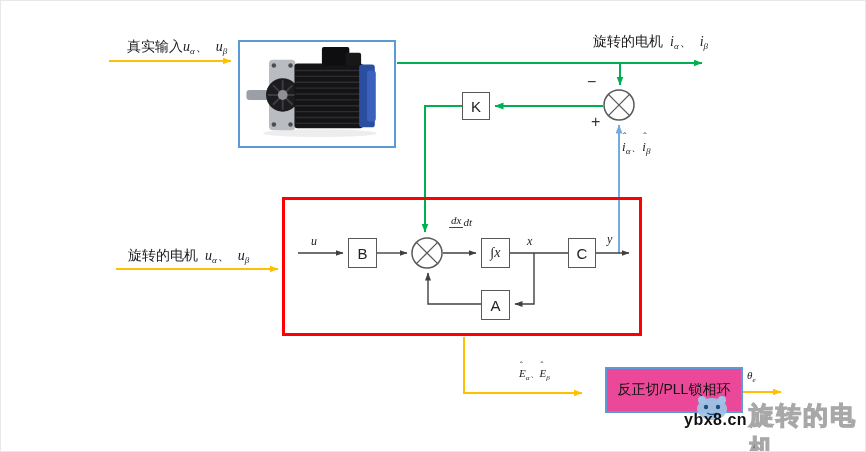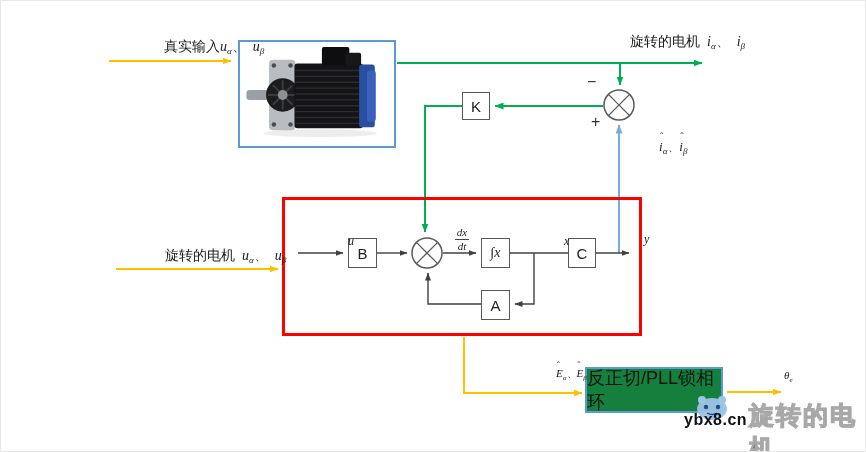--- a/index.html
+++ b/index.html
@@ -2,37 +2,37 @@
 <html><head>
 <meta charset="utf-8">
 <style>
   html,body{margin:0;padding:0;background:#fff;}
   #stage{
     position:relative;width:866px;height:452px;background:#ffffff;
     border:1px solid #e8e8e8;box-sizing:border-box;overflow:hidden;
     font-family:"Liberation Sans",sans-serif;color:#1a1a1a;
   }
   #wires{position:absolute;left:0;top:0;z-index:1;}
-  .lbl{position:absolute;display:flex;align-items:baseline;white-space:nowrap;z-index:2;font-size:14px;color:#1a1a1a;margin-left:37px;}
+  .lbl{position:absolute;display:flex;align-items:baseline;white-space:nowrap;z-index:2;font-size:14px;color:#1a1a1a;}
   .math{font-family:"Liberation Serif",serif;font-style:italic;}
   .gap{margin-left:7px;}
   .lbl sub{font-size:9px;font-style:italic;font-family:"Liberation Serif",serif;position:relative;top:3px;line-height:0;}
   .cnsep{font-size:12px;margin:0 1px;}
   .hatwrap{position:relative;font-family:"Liberation Serif",serif;font-style:italic;display:inline-block;}
   .hat{position:absolute;left:1px;top:-8px;font-size:10px;font-style:normal;color:#1a1a1a;}
   .sign{position:absolute;z-index:2;font-size:16px;color:#333;font-family:"Liberation Sans",sans-serif;}
   .blk{position:absolute;z-index:2;border:1.5px solid #595959;background:#fff;display:flex;
        align-items:center;justify-content:center;font-size:15px;color:#222;box-sizing:border-box;}
   .intstyle{font-family:"Liberation Serif",serif;font-style:italic;font-size:14px;}
   .redbox{position:absolute;left:281px;top:196px;width:360px;height:139px;border:3px solid #FF0000;z-index:1;box-sizing:border-box;background:transparent;}
   .motorbox{position:absolute;left:237px;top:39px;width:158px;height:108px;border:2px solid #5B9BD5;z-index:2;box-sizing:border-box;background:#fff;display:flex;align-items:center;justify-content:center;}
-  .pllblk{position:absolute;left:584px;top:366px;width:138px;height:46px;border:2px solid #5B9BD5;z-index:2;background:#15803d;
-          display:flex;align-items:center;justify-content:center;font-size:18px;color:#111;box-sizing:border-box;}
-  .frac{position:absolute;left:448px;top:214px;width:26px;display:flex;flex-direction:column;align-items:center;
-        font-family:"Liberation Serif",serif;font-style:italic;font-size:11px;line-height:11px;z-index:2;color:#222;margin-top:12px;}
+  .pllblk{position:absolute;left:604px;top:366px;width:138px;height:46px;border:2px solid #5B9BD5;z-index:2;background:#ec4899;
+          display:flex;align-items:center;justify-content:center;font-size:14px;color:#111;box-sizing:border-box;}
+  .frac{position:absolute;left:448px;top:214px;width:26px;display:flex;flex-direction:row;align-items:center;
+        font-family:"Liberation Serif",serif;font-style:italic;font-size:11px;line-height:11px;z-index:2;color:#222;}
   .frac .num{border-bottom:1px solid #444;padding:0 2px 1px 2px;}
   .frac .den{padding-top:1px;}
   .small-math{font-size:12px;}
   #brand-text{position:absolute;left:748px;top:398px;z-index:4;font-size:25px;font-weight:bold;letter-spacing:2px;
       color:#737373;-webkit-text-stroke:1.2px #a8a8a8;font-family:Liberation Serif, serif;}
   #site-text{position:absolute;left:683px;top:410px;z-index:5;font-size:16px;font-weight:800;color:#111;letter-spacing:0.5px;
       font-family:"Liberation Sans",sans-serif;}
   #brand-logo{position:absolute;left:693px;top:393px;z-index:4;}
 </style>
 </head>

